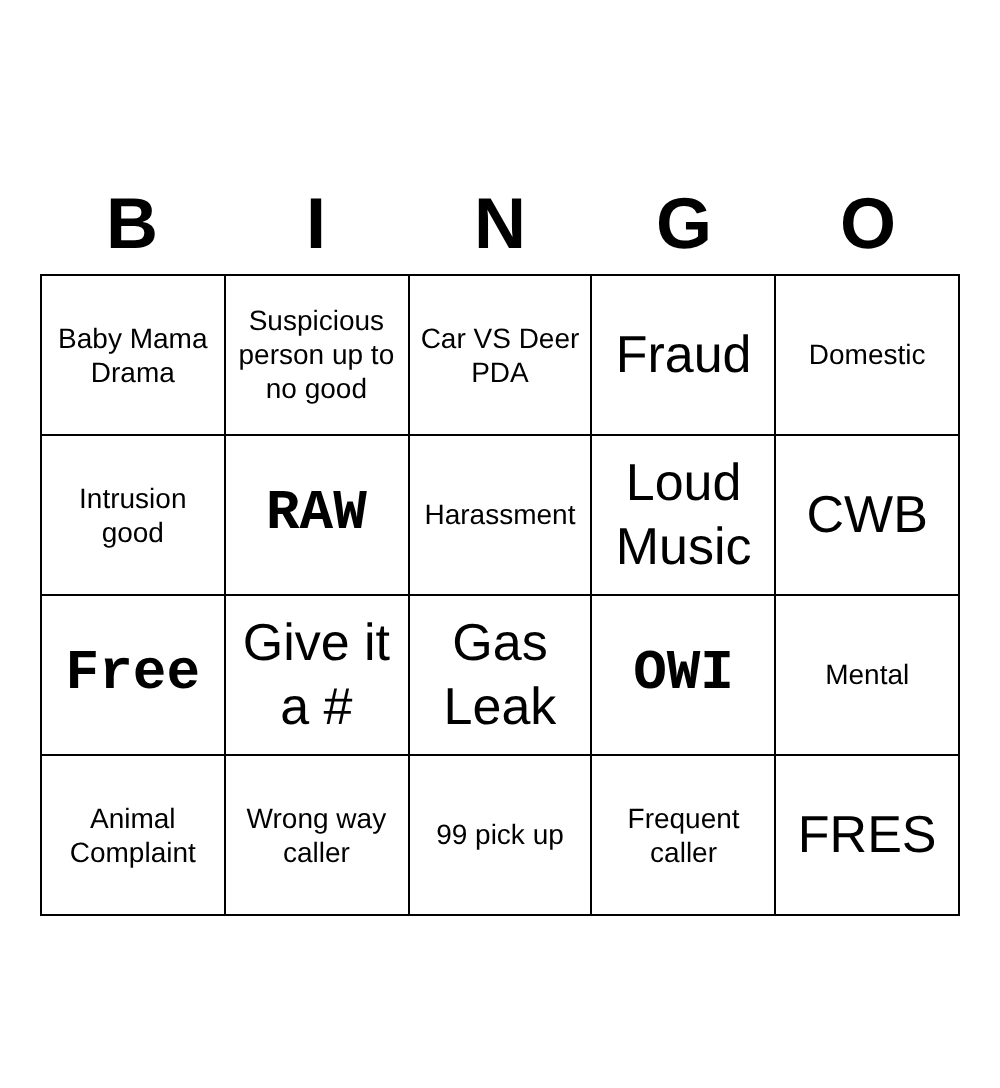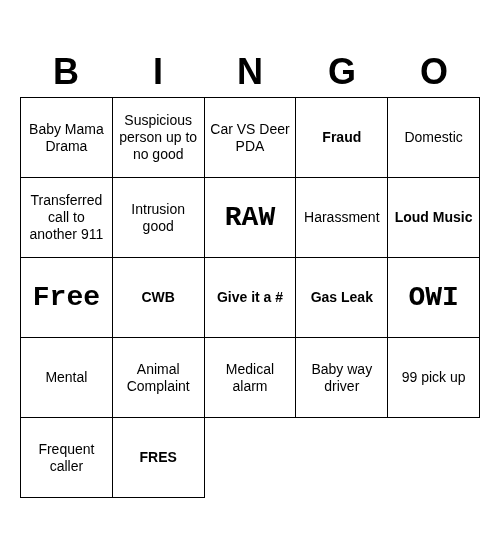--- a/index.html
+++ b/index.html
@@ -61,22 +61,22 @@
 
     .text-small {
       font-size: 14px;
     }
 
     .text-medium {
       font-size: 14px;
     }
 
     .text-large {
-      font-size: 14px;
-      font-weight: bold;
+      font-size: 26px;
+      font-weight: normal;
     }
 
     .text-xlarge {
       font-size: 28px;
       font-weight: bold;
       font-family: Liberation Mono, monospace;
     }
   </style>
 </head>
 <body>
@@ -99,60 +99,54 @@
       <div class="bingo-cell">
         <span class="text-medium">Car VS Deer PDA</span>
       </div>
       <div class="bingo-cell">
         <span class="text-large">Fraud</span>
       </div>
       <div class="bingo-cell">
         <span class="text-medium">Domestic</span>
       </div>
       <div class="bingo-cell">
-        <span class="text-small">Transferred call to another 911</span>
-      </div>
-      <div class="bingo-cell">
         <span class="text-medium">Intrusion good</span>
       </div>
       <div class="bingo-cell">
         <span class="text-xlarge">RAW</span>
       </div>
       <div class="bingo-cell">
         <span class="text-small">Harassment</span>
       </div>
       <div class="bingo-cell">
         <span class="text-large">Loud Music</span>
       </div>
       <div class="bingo-cell">
-        <span class="text-xlarge">Free</span>
+        <span class="text-large">CWB</span>
       </div>
       <div class="bingo-cell">
-        <span class="text-large">CWB</span>
+        <span class="text-xlarge">Free</span>
       </div>
       <div class="bingo-cell">
         <span class="text-large">Give it a #</span>
       </div>
       <div class="bingo-cell">
         <span class="text-large">Gas Leak</span>
       </div>
       <div class="bingo-cell">
         <span class="text-xlarge">OWI</span>
       </div>
       <div class="bingo-cell">
         <span class="text-medium">Mental</span>
       </div>
       <div class="bingo-cell">
         <span class="text-small">Animal Complaint</span>
       </div>
       <div class="bingo-cell">
-        <span class="text-medium">Medical alarm</span>
-      </div>
-      <div class="bingo-cell">
-        <span class="text-medium">Baby way driver</span>
+        <span class="text-medium">Wrong way caller</span>
       </div>
       <div class="bingo-cell">
         <span class="text-medium">99 pick up</span>
       </div>
       <div class="bingo-cell">
         <span class="text-small">Frequent caller</span>
       </div>
       <div class="bingo-cell">
         <span class="text-large">FRES</span>
       </div>

